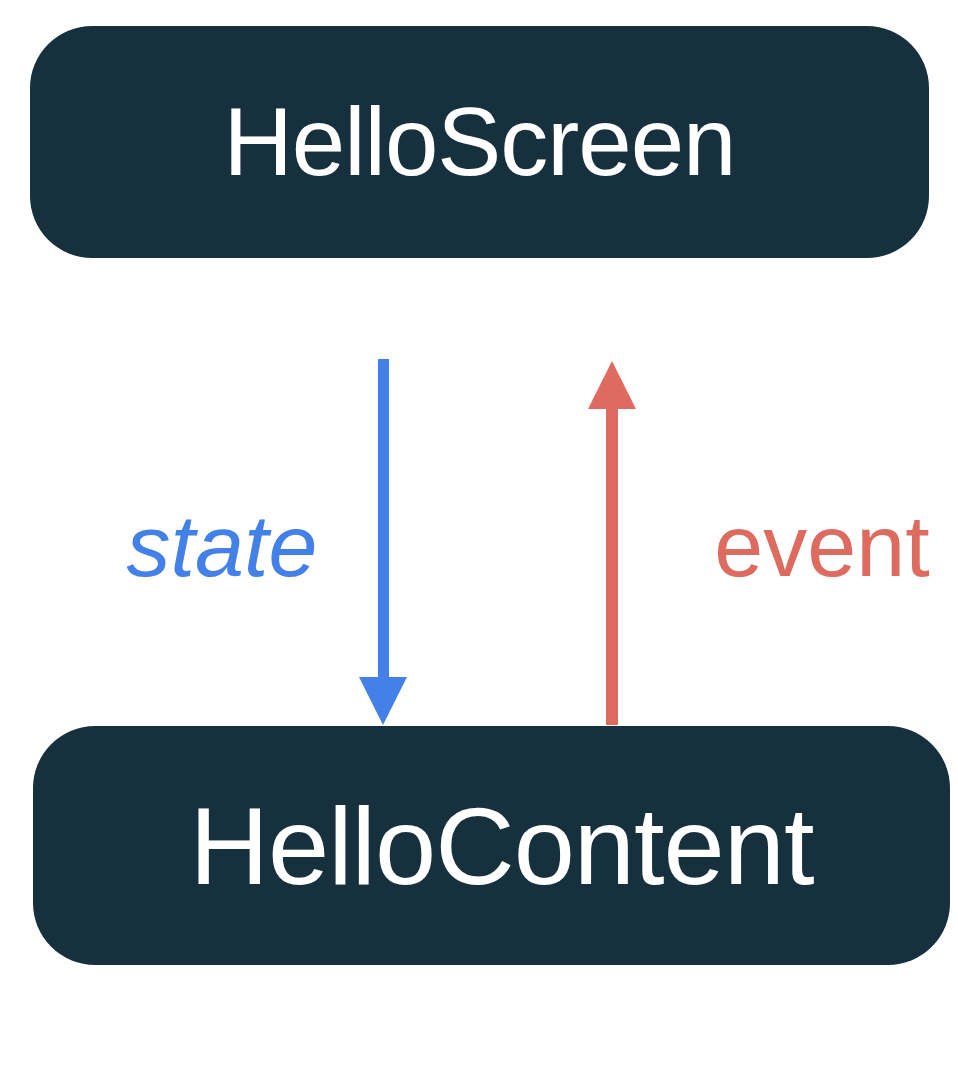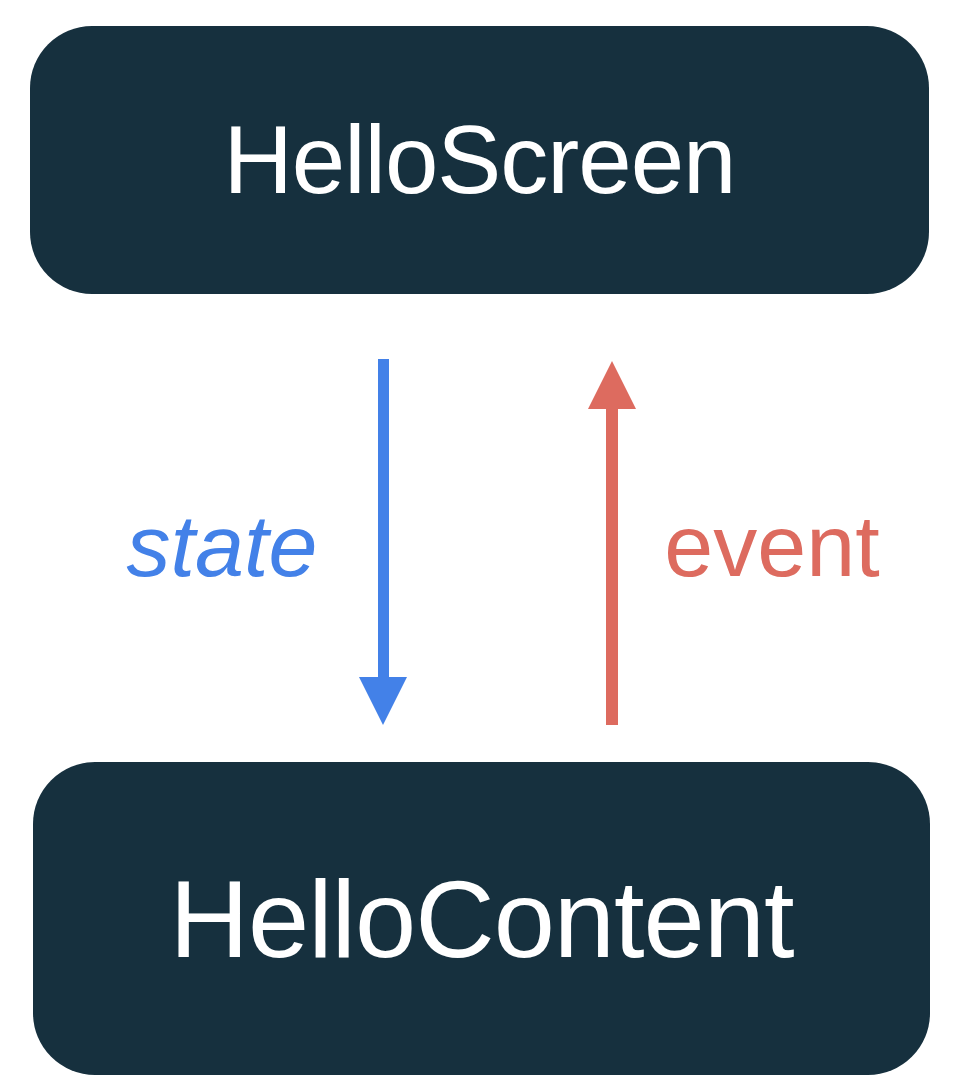--- a/index.html
+++ b/index.html
@@ -20,27 +20,28 @@
     background: var(--box-bg, #16303e);
     border-radius: 62px;
     display: flex;
     align-items: center;
     justify-content: center;
   }
   .node-top {
     left: 30px;
     top: 26px;
     width: 899px;
-    height: 268px;
+    height: 232px;
   }
   .node-bottom {
     left: 33px;
-    top: 762px;
+    top: 726px;
     width: 897px;
-    height: 313px;
+    height: 239px;
+    padding-left: 20px;
   }
   .node-label {
     color: var(--box-text, #ffffff);
     font-weight: 400;
     letter-spacing: -1px;
     line-height: 1;
     white-space: nowrap;
   }
   .node-top .node-label { font-size: 96px; }
   .node-bottom .node-label { font-size: 110px; }
@@ -90,21 +91,21 @@
     transform: translate(-50%, -50%);
     white-space: nowrap;
   }
   .flow-label.state {
     left: 222px;
     top: 546px;
     color: var(--state-color, #4381e8);
     font-style: italic;
   }
   .flow-label.event {
-    left: 772px;
+    left: 822px;
     top: 546px;
     color: var(--event-color, #dd6b5f);
   }
 </style>
 </head>
 <body>
 
 <div class="canvas">
 
   <div class="node node-top">

